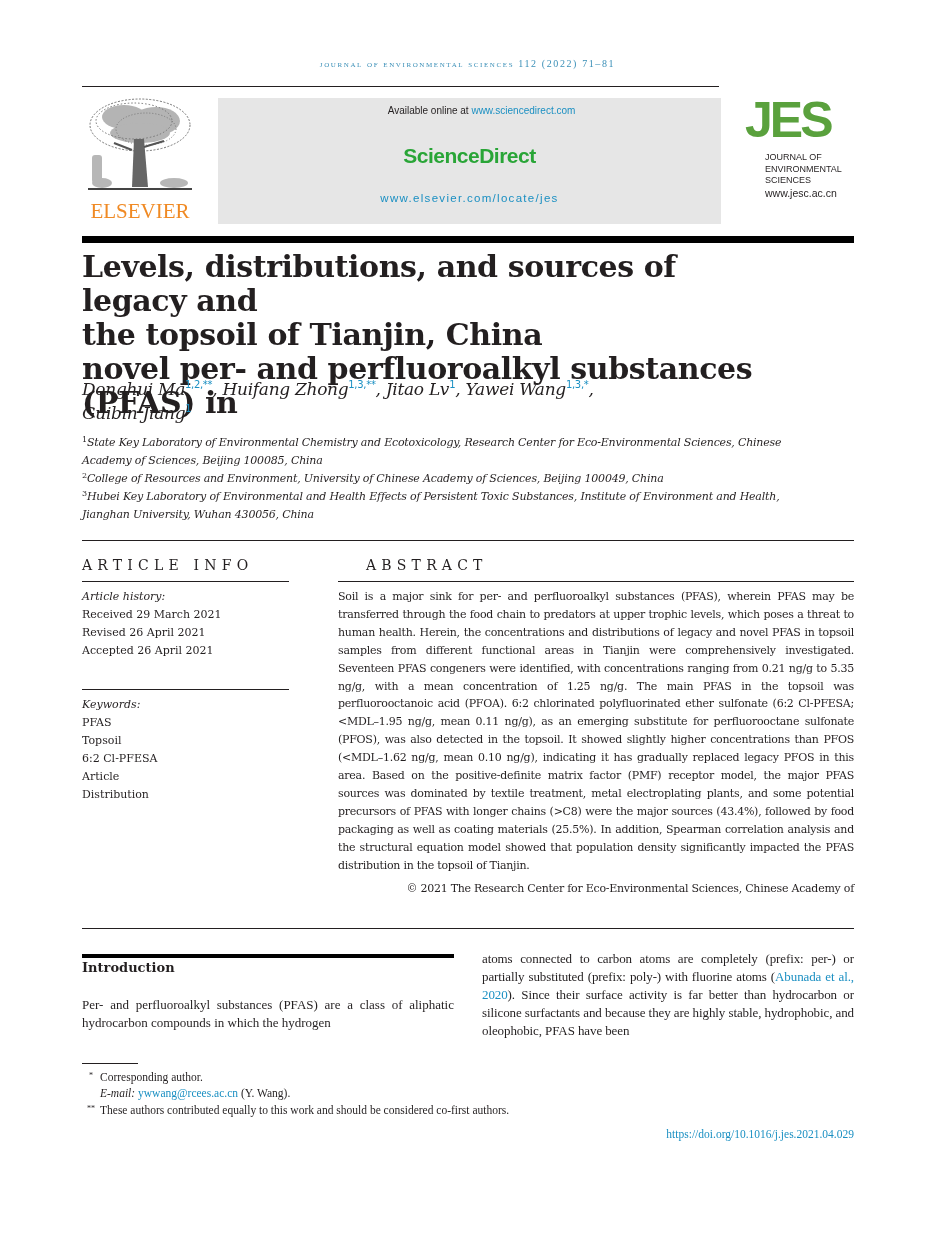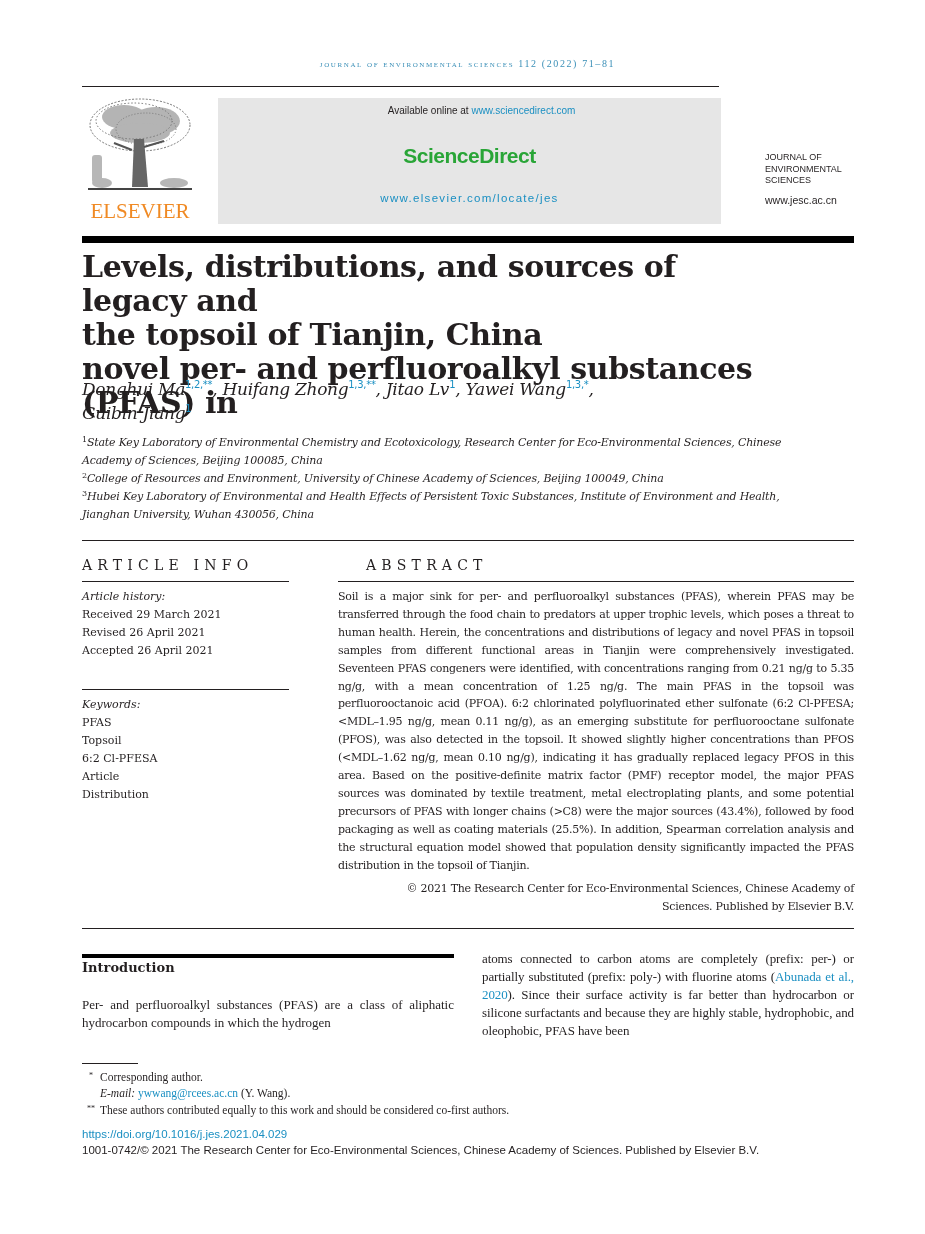--- a/index.html
+++ b/index.html
@@ -11,21 +11,21 @@
     .tree { position: absolute; left: 2px; top: 0; width: 112px; height: 100px; }
     .elsevier-word { position: absolute; left: 0; top: 104px; width: 116px; text-align: center; font-family: "Liberation Serif", serif; font-size: 21px; color: #f08a24; letter-spacing: 0px; }
     .sd-box { top: 98px; left: 218px; width: 503px; height: 126px; background: #e6e6e6; }
     .sd-available { position: absolute; top: 7px; left: 0; width: 100%; text-align: center; font-family: "Liberation Sans", sans-serif; font-size: 10px; color: #231f20; margin-left: 12px; }
     .sd-available a { color: #1a8fc2; text-decoration: none; }
     .sd-brand { position: absolute; top: 46px; left: 0; width: 100%; text-align: center; font-family: "Liberation Sans", sans-serif; font-size: 21px; font-weight: bold; color: #29a537; letter-spacing: -0.5px; }
     .sd-url { position: absolute; top: 94px; left: 0; width: 100%; text-align: center; font-family: "Liberation Sans", sans-serif; font-size: 11.5px; color: #1a8fc2; letter-spacing: 1.3px; }
     .jes-logo { top: 98px; left: 745px; width: 110px; height: 120px; }
     .jes-mark { position: absolute; left: 0; top: -6px; font-family: "Liberation Sans", sans-serif; font-weight: bold; font-size: 50px; color: #5aa13d; letter-spacing: -3px; line-height: 56px; }
     .jes-name { position: absolute; left: 20px; top: 54px; font-family: "Liberation Sans", sans-serif; font-size: 9px; line-height: 11.5px; color: #231f20; }
-    .jes-url { position: absolute; left: 20px; top: 96px; font-family: "Liberation Sans", sans-serif; font-size: 10.5px; color: #231f20; }
+    .jes-url { position: absolute; left: 20px; top: 89px; font-family: "Liberation Sans", sans-serif; font-size: 10.5px; color: #231f20; }
     .thick-rule { top: 236px; left: 82px; width: 772px; height: 7px; background: #000000; }
     .title { top: 250px; left: 82px; width: 700px; font-family: "DejaVu Serif", serif; font-weight: bold; font-size: 30px; line-height: 34px; color: #231f20; letter-spacing: -0.4px; }
     .authors { top: 377px; left: 82px; width: 700px; font-family: "DejaVu Serif", serif; font-style: italic; font-size: 17px; line-height: 24px; color: #231f20; letter-spacing: -0.3px; }
     .authors sup { font-size: 10px; font-style: normal; color: #1a8fc2; vertical-align: 7px; line-height: 0; font-family: "DejaVu Sans", sans-serif; }
     .affils { top: 434px; left: 82px; width: 700px; font-family: "DejaVu Serif", serif; font-style: italic; font-size: 11px; line-height: 18px; color: #231f20; letter-spacing: -0.2px; }
     .affils sup { font-size: 8px; font-style: normal; vertical-align: 4px; line-height: 0; }
     .mid-rule { left: 82px; width: 772px; height: 1px; background: #231f20; }
     .section-caps { font-family: "DejaVu Serif", serif; font-size: 14px; letter-spacing: 5.2px; color: #231f20; }
     .info-col { left: 82px; width: 207px; }
     .info-rule { left: 82px; width: 207px; height: 1px; background: #231f20; }
@@ -37,21 +37,21 @@
     .copyright { top: 880px; left: 338px; width: 516px; font-family: "DejaVu Serif", serif; font-size: 11px; line-height: 18px; color: #231f20; text-align: right; letter-spacing: -0.25px; }
     .intro-rule { top: 954px; left: 82px; width: 372px; height: 4px; background: #000000; }
     .intro-heading { top: 960px; left: 82px; font-family: "DejaVu Serif", serif; font-weight: bold; font-size: 13px; color: #231f20; }
     .body-left { top: 996px; left: 82px; width: 372px; font-family: "Liberation Serif", serif; font-size: 13px; line-height: 18px; color: #231f20; text-align: justify; }
     .body-right { top: 950px; left: 482px; width: 372px; font-family: "Liberation Serif", serif; font-size: 13px; line-height: 18px; color: #231f20; text-align: justify; letter-spacing: -0.1px; }
     .link { color: #1a8fc2; text-decoration: none; }
     .fn-rule { top: 1063px; left: 82px; width: 56px; height: 1px; background: #231f20; }
     .footnotes { top: 1068px; left: 82px; width: 772px; font-family: "Liberation Serif", serif; font-size: 11.5px; line-height: 15.5px; color: #231f20; }
     .footnotes .mark { display: inline-block; width: 18px; text-align: center; font-size: 8px; vertical-align: 3px; }
     .footnotes .indent { padding-left: 18px; }
-    .doi-block { top: 1127px; left: 82px; width: 772px; font-family: Liberation Sans, sans-serif; font-size: 11.5px; line-height: 15.5px; color: #231f20; }
+    .doi-block { top: 1127px; left: 82px; width: 772px; font-family: Liberation Serif, serif; font-size: 11.5px; line-height: 15.5px; color: #231f20; text-align: right; }
   </style>
 </head>
 <body>
 
 <div class="abs running-head">Journal of Environmental Sciences 112 (2022) 71–81</div>
 <div class="abs top-rule"></div>
 
 <div class="abs elsevier-logo">
   <svg class="tree" viewBox="0 0 112 100">
     <g fill="none" stroke="#555" stroke-width="0.8">
@@ -78,20 +78,21 @@
 
 <div class="abs sd-box">
   <div class="sd-available">
     <span>Available online at </span><a href="#">www.sciencedirect.com</a>
   </div>
   <div class="sd-brand">ScienceDirect</div>
   <div class="sd-url">www.elsevier.com/locate/jes</div>
 </div>
 
 <div class="abs jes-logo">
+  <div class="jes-mark">JES</div>
   <div class="jes-name">
     <div>JOURNAL OF</div>
     <div>ENVIRONMENTAL</div>
     <div>SCIENCES</div>
   </div>
   <div class="jes-url">www.jesc.ac.cn</div>
 </div>
 
 <div class="abs thick-rule"></div>
 
@@ -129,32 +130,30 @@
   <div>6:2 Cl-PFESA</div>
   <div>Article</div>
   <div>Distribution</div>
 </div>
 
 <div class="abs section-caps abs-col" style="top:557px;margin-left:28px;">ABSTRACT</div>
 <div class="abs abs-rule" style="top:581px;"></div>
 <div class="abs abstract-text">Soil is a major sink for per- and perfluoroalkyl substances (PFAS), wherein PFAS may be transferred through the food chain to predators at upper trophic levels, which poses a threat to human health. Herein, the concentrations and distributions of legacy and novel PFAS in topsoil samples from different functional areas in Tianjin were comprehensively investi­gated. Seventeen PFAS congeners were identified, with concentrations ranging from 0.21 ng/g to 5.35 ng/g, with a mean concentration of 1.25 ng/g. The main PFAS in the topsoil was perfluorooctanoic acid (PFOA). 6:2 chlorinated polyfluorinated ether sulfonate (6:2 Cl-PFESA; &lt;MDL–1.95 ng/g, mean 0.11 ng/g), as an emerging substitute for perfluorooctane sul­fonate (PFOS), was also detected in the topsoil. It showed slightly higher concentrations than PFOS (&lt;MDL–1.62 ng/g, mean 0.10 ng/g), indicating it has gradually replaced legacy PFOS in this area. Based on the positive-definite matrix factor (PMF) receptor model, the major PFAS sources was dominated by textile treatment, metal electroplating plants, and some poten­tial precursors of PFAS with longer chains (&gt;C8) were the major sources (43.4%), followed by food packaging as well as coating materials (25.5%). In addition, Spearman correlation analysis and the structural equation model showed that population density significantly impacted the PFAS distribution in the topsoil of Tianjin.</div>
 <div class="abs copyright">
   <div>© 2021 The Research Center for Eco-Environmental Sciences, Chinese Academy of</div>
-  <div>Sciences. Published by Elsevier B.V.</div>
 </div>
 
 <div class="abs mid-rule" style="top:928px;"></div>
 
 <div class="abs intro-rule"></div>
 <div class="abs intro-heading">Introduction</div>
 <div class="abs body-left">Per- and perfluoroalkyl substances (PFAS) are a class of aliphatic hydrocarbon compounds in which the hydrogen</div>
 <div class="abs body-right"><span>atoms connected to carbon atoms are completely (prefix: per-) or partially substituted (prefix: poly-) with fluorine atoms (</span><a href="#" class="link">Abunada et al., 2020</a><span>). Since their surface activity is far better than hydrocarbon or silicone surfactants and because they are highly stable, hydrophobic, and oleophobic, PFAS have been</span></div>
 
 <div class="abs fn-rule"></div>
 <div class="abs footnotes">
   <div><span class="mark">*</span><span>Corresponding author.</span></div>
   <div class="indent"><i>E-mail:</i> <a href="#" class="link">ywwang@rcees.ac.cn</a><span> (Y. Wang).</span></div>
   <div><span class="mark">**</span><span>These authors contributed equally to this work and should be considered co-first authors.</span></div>
 </div>
 <div class="abs doi-block">
   <div><a href="#" class="link">https://doi.org/10.1016/j.jes.2021.04.029</a></div>
-  <div>1001-0742/© 2021 The Research Center for Eco-Environmental Sciences, Chinese Academy of Sciences. Published by Elsevier B.V.</div>
 </div>
 
 </body></html>

